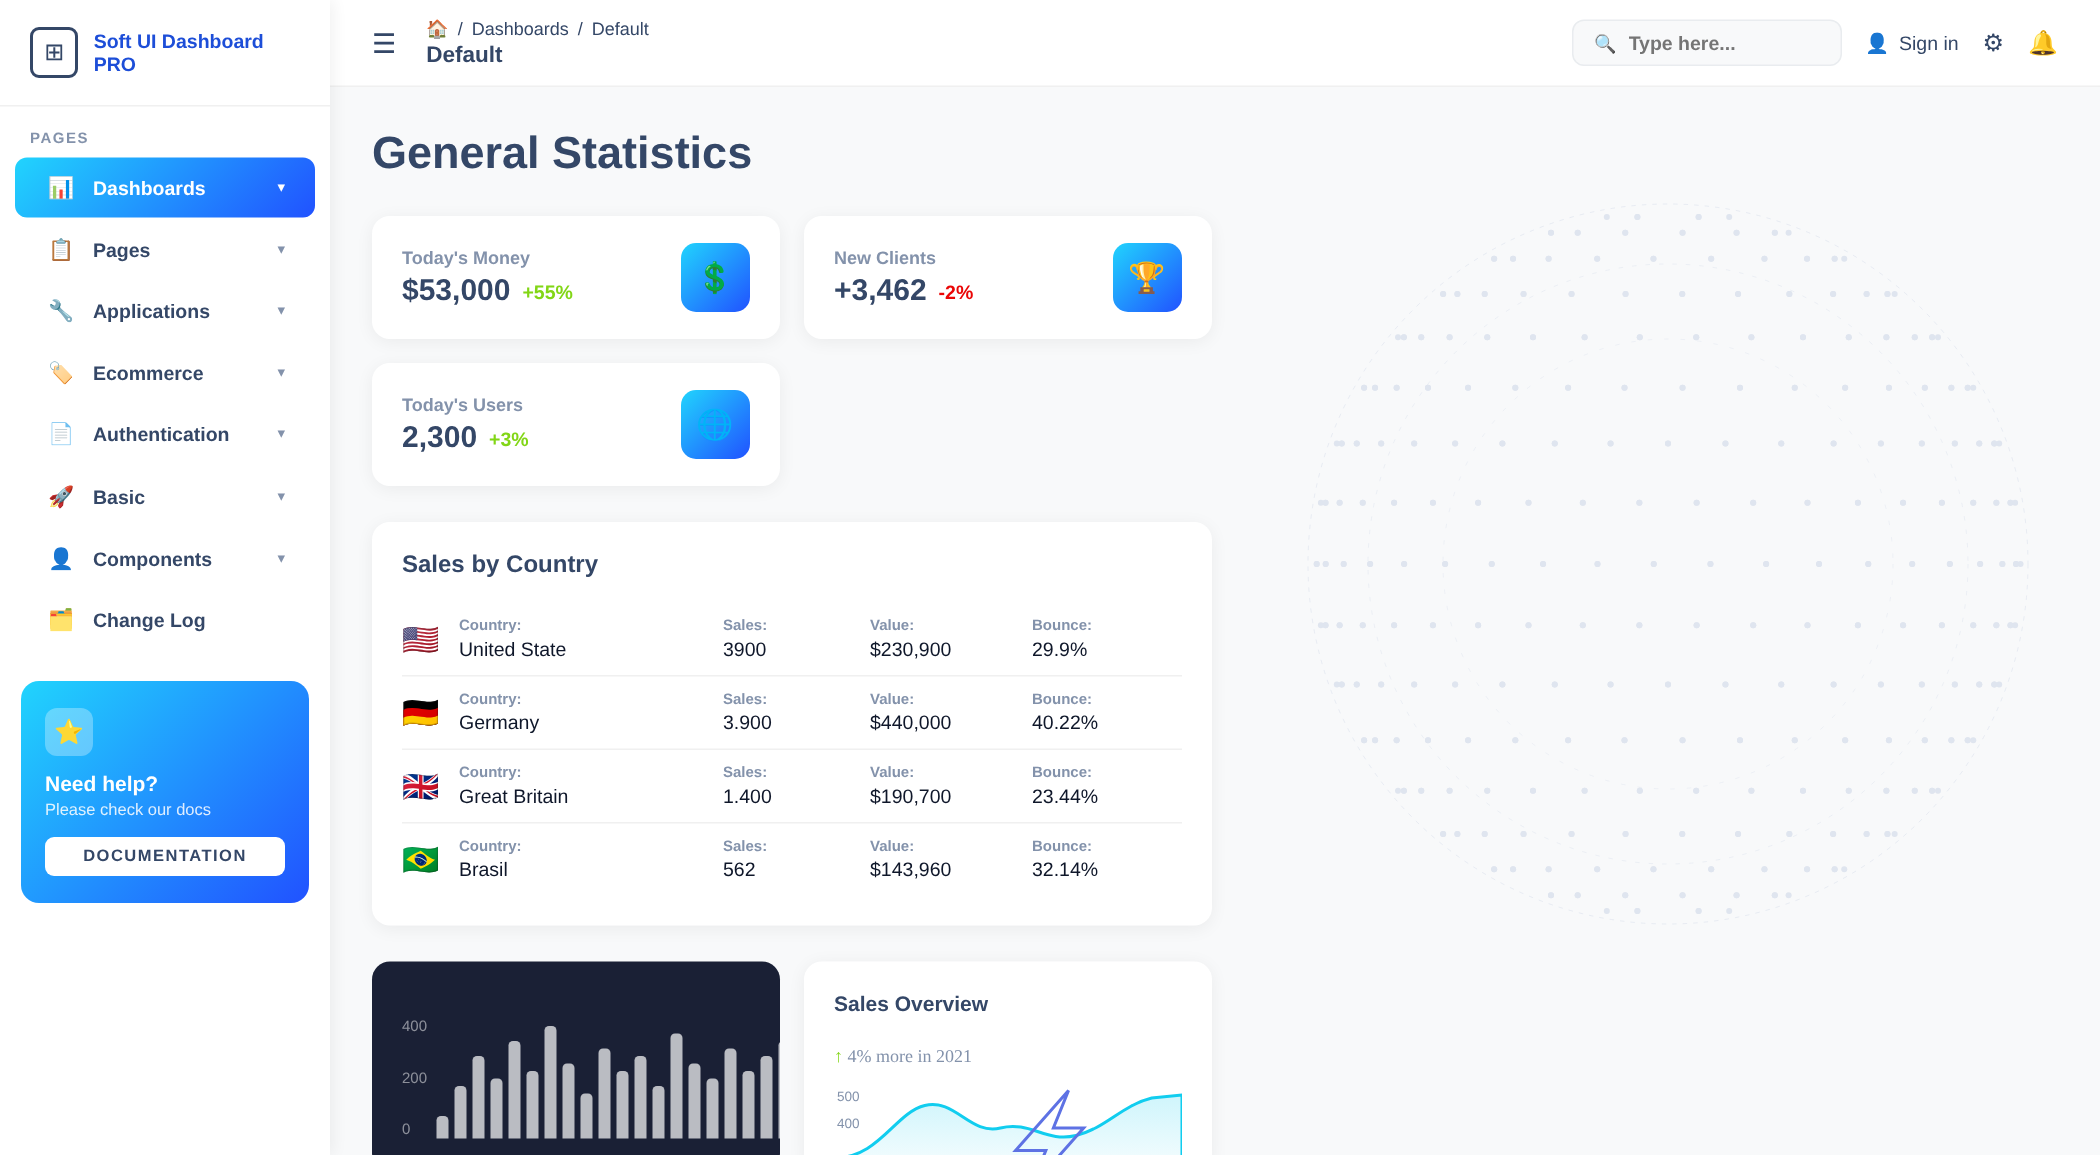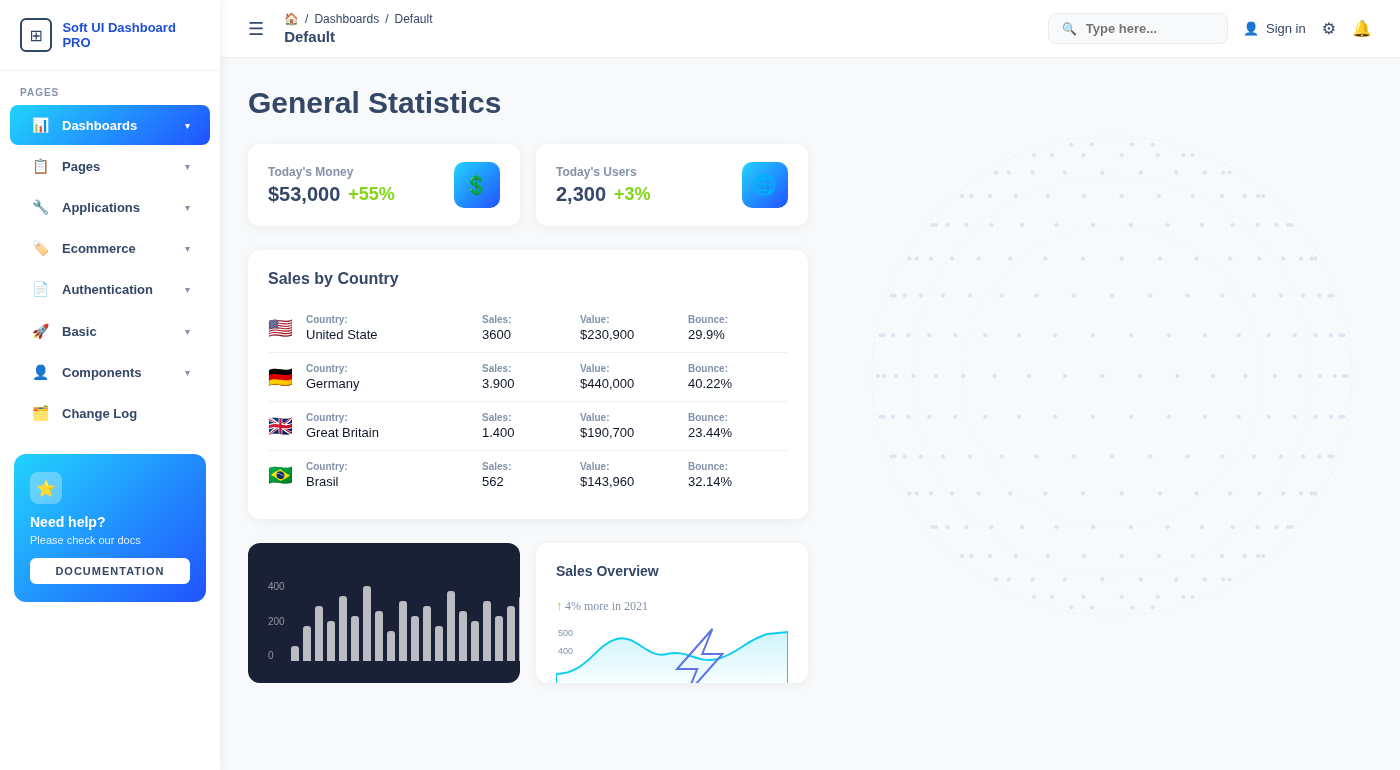--- a/index.html
+++ b/index.html
@@ -162,21 +162,21 @@
       border-radius: 12px;
       padding: 18px 20px;
       display: flex;
       align-items: center;
       justify-content: space-between;
       box-shadow: 0 2px 12px rgba(0,0,0,0.06);
     }
     .stat-card-left {}
     .stat-label { font-size: 12px; color: #8392ab; font-weight: 600; margin-bottom: 4px; }
     .stat-value { font-size: 20px; font-weight: 700; color: #344767; display: flex; align-items: center; gap: 8px; }
-    .stat-change-pos { font-size: 18px; color: #82d616; font-weight: 600; }
+    .stat-change-pos { font-size: 13px; color: #82d616; font-weight: 600; }
     .stat-change-neg { font-size: 13px; color: #ea0606; font-weight: 600; }
     .stat-icon-box {
       width: 46px; height: 46px;
       background: linear-gradient(135deg, #21d4fd 0%, #2152ff 100%);
       border-radius: 10px;
       display: flex; align-items: center; justify-content: center;
       font-size: 20px; color: #fff;
     }
 
     
@@ -877,41 +877,50 @@
     <div class="stat-card-left">
       <div class="stat-label">Today's Money</div>
       <div class="stat-value">
         $53,000 <span class="stat-change-pos">+55%</span>
       </div>
     </div>
     <div class="stat-icon-box">💲</div>
   </div>
           <div class="stat-card">
     <div class="stat-card-left">
+      <div class="stat-label">New Clients</div>
+      <div class="stat-value">
+        +3,462 <span class="stat-change-neg">-2%</span>
+      </div>
+    </div>
+    <div class="stat-icon-box">🏆</div>
+  </div>
+          <div class="stat-card">
+    <div class="stat-card-left">
       <div class="stat-label">Today's Users</div>
       <div class="stat-value">
         2,300 <span class="stat-change-pos">+3%</span>
       </div>
     </div>
     <div class="stat-icon-box">🌐</div>
   </div>
         </div>
 
       <div class="sales-country-card" style="max-width:560px;margin-top:24px;">
         <div class="sales-country-title">Sales by Country</div>
         <div id="country-rows">
             <div class="country-row">
     <span class="flag">🇺🇸</span>
     <div>
       <div class="country-col-label">Country:</div>
       <div class="country-col-value">United State</div>
     </div>
     <div>
       <div class="country-col-label">Sales:</div>
-      <div class="country-col-value">3600</div>
+      <div class="country-col-value">3900</div>
     </div>
     <div>
       <div class="country-col-label">Value:</div>
       <div class="country-col-value">$230,900</div>
     </div>
     <div>
       <div class="country-col-label">Bounce:</div>
       <div class="country-col-value">29.9%</div>
     </div>
   </div>

